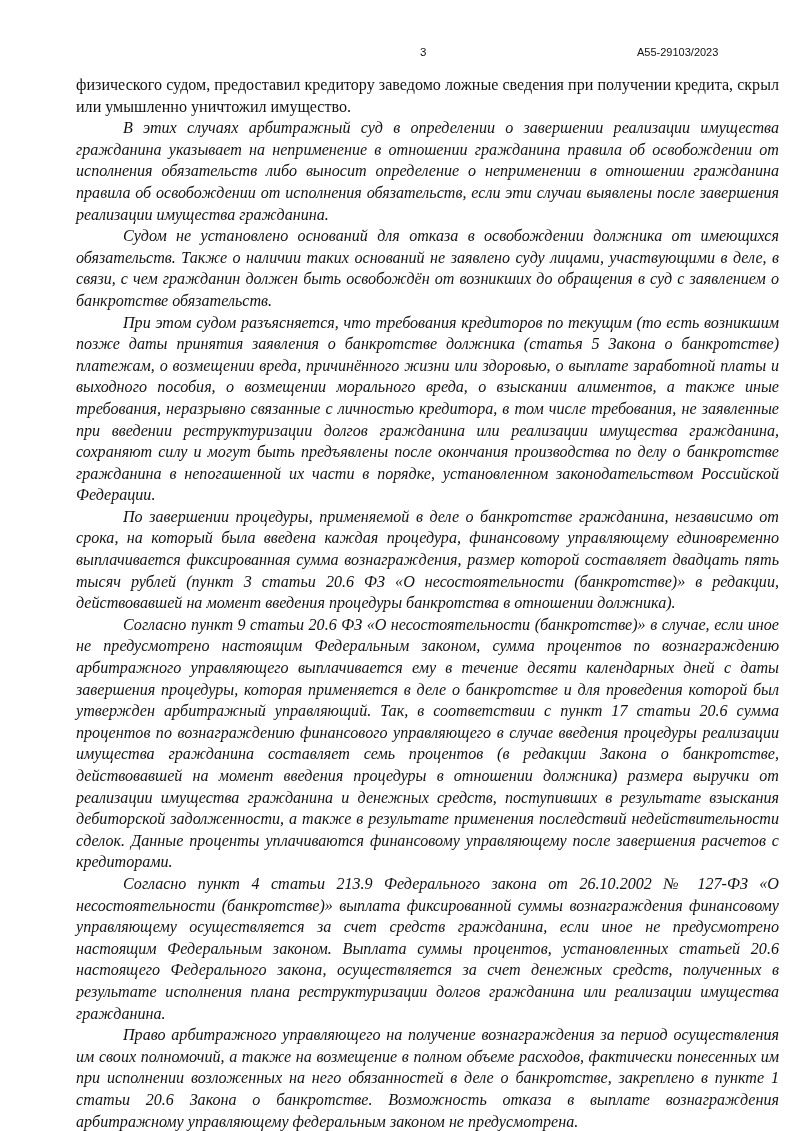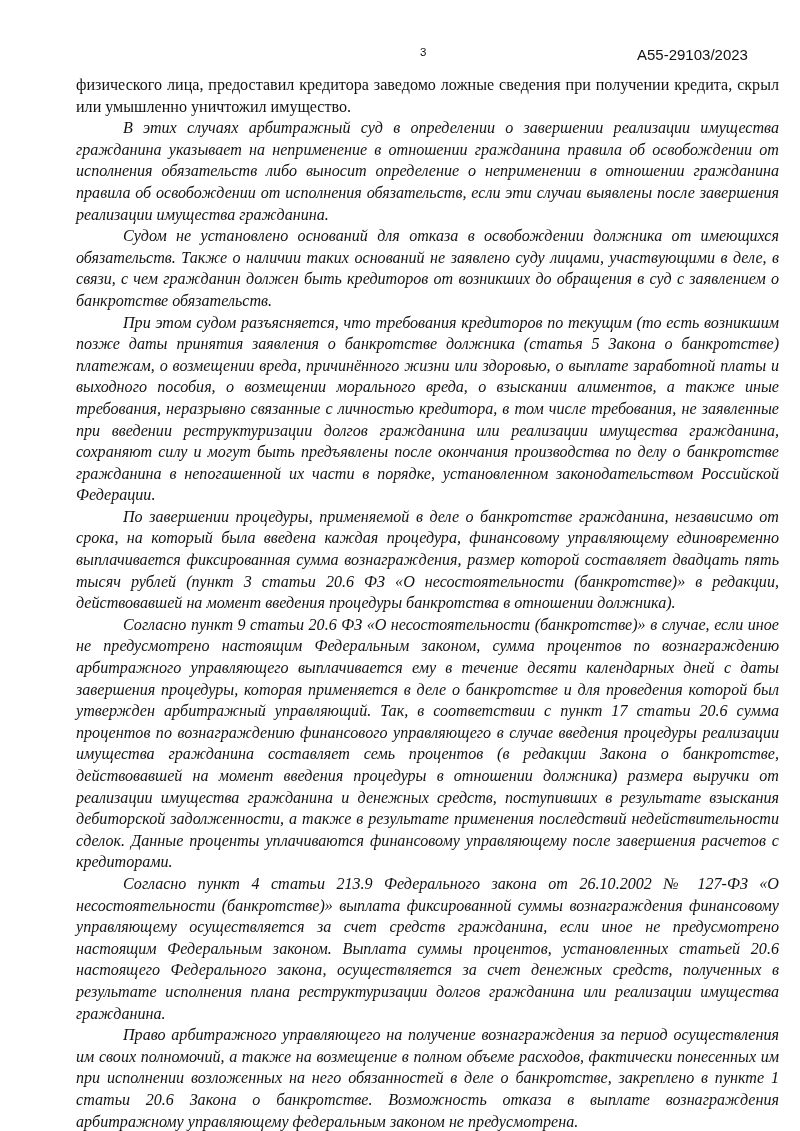--- a/index.html
+++ b/index.html
@@ -3,40 +3,40 @@
 <meta charset="utf-8">
 <style>
   html, body { margin: 0; padding: 0; background: #ffffff; }
   body { width: 800px; height: 1131px; position: relative; overflow: hidden; }
   .header-page-num {
     position: absolute; top: 46px; left: 420px;
     font-family: "Liberation Sans", sans-serif; font-size: 11.5px; color: #111;
   }
   .header-case {
     position: absolute; top: 46px; left: 637px;
-    font-family: "Liberation Sans", sans-serif; font-size: 15px; color: #111;
+    font-family: "Liberation Sans", sans-serif; font-size: 11px; color: #111;
   }
   .body-text {
     position: absolute; top: 74px; left: 76px; width: 703px;
     font-family: "Liberation Serif", serif; font-size: 16.1px; line-height: 21.6px;
     color: #111; text-align: justify;
   }
   .body-text p { margin: 0; text-indent: 0; }
   .body-text p.indent { text-indent: 47px; font-style: italic; }
 </style>
 </head>
 <body>
 
 <div>
   <span class="header-page-num">3</span>
   <span class="header-case">А55-29103/2023</span>
 </div>
 
 <div class="body-text">
-  <p>физического лица, предоставил кредитора заведомо ложные сведения при получении кредита, скрыл или умышленно уничтожил имущество.</p>
+  <p>физического судом, предоставил кредитору заведомо ложные сведения при получении кредита, скрыл или умышленно уничтожил имущество.</p>
   <p class="indent">В этих случаях арбитражный суд в определении о завершении реализации имущества гражданина указывает на неприменение в отношении гражданина правила об освобождении от исполнения обязательств либо выносит определение о неприменении в отношении гражданина правила об освобождении от исполнения обязательств, если эти случаи выявлены после завершения реализации имущества гражданина.</p>
-  <p class="indent">Судом не установлено оснований для отказа в освобождении должника от имеющихся обязательств. Также о наличии таких оснований не заявлено суду лицами, участвующими в деле, в связи, с чем гражданин должен быть кредиторов от возникших до обращения в суд с заявлением о банкротстве обязательств.</p>
+  <p class="indent">Судом не установлено оснований для отказа в освобождении должника от имеющихся обязательств. Также о наличии таких оснований не заявлено суду лицами, участвующими в деле, в связи, с чем гражданин должен быть освобождён от возникших до обращения в суд с заявлением о банкротстве обязательств.</p>
   <p class="indent">При этом судом разъясняется, что требования кредиторов по текущим (то есть возникшим позже даты принятия заявления о банкротстве должника (статья 5 Закона о банкротстве) платежам, о возмещении вреда, причинённого жизни или здоровью, о выплате заработной платы и выходного пособия, о возмещении морального вреда, о взыскании алиментов, а также иные требования, неразрывно связанные с личностью кредитора, в том числе требования, не заявленные при введении реструктуризации долгов гражданина или реализации имущества гражданина, сохраняют силу и могут быть предъявлены после окончания производства по делу о банкротстве гражданина в непогашенной их части в порядке, установленном законодательством Российской Федерации.</p>
   <p class="indent">По завершении процедуры, применяемой в деле о банкротстве гражданина, независимо от срока, на который была введена каждая процедура, финансовому управляющему единовременно выплачивается фиксированная сумма вознаграждения, размер которой составляет двадцать пять тысяч рублей (пункт 3 статьи 20.6 ФЗ «О несостоятельности (банкротстве)» в редакции, действовавшей на момент введения процедуры банкротства в отношении должника).</p>
   <p class="indent">Согласно пункт 9 статьи 20.6 ФЗ «О несостоятельности (банкротстве)» в случае, если иное не предусмотрено настоящим Федеральным законом, сумма процентов по вознаграждению арбитражного управляющего выплачивается ему в течение десяти календарных дней с даты завершения процедуры, которая применяется в деле о банкротстве и для проведения которой был утвержден арбитражный управляющий. Так, в соответствии с пункт 17 статьи 20.6 сумма процентов по вознаграждению финансового управляющего в случае введения процедуры реализации имущества гражданина составляет семь процентов (в редакции Закона о банкротстве, действовавшей на момент введения процедуры в отношении должника) размера выручки от реализации имущества гражданина и денежных средств, поступивших в результате взыскания дебиторской задолженности, а также в результате применения последствий недействительности сделок. Данные проценты уплачиваются финансовому управляющему после завершения расчетов с кредиторами.</p>
   <p class="indent">Согласно пункт 4 статьи 213.9 Федерального закона от 26.10.2002 № 127-ФЗ «О несостоятельности (банкротстве)» выплата фиксированной суммы вознаграждения финансовому управляющему осуществляется за счет средств гражданина, если иное не предусмотрено настоящим Федеральным законом. Выплата суммы процентов, установленных статьей 20.6 настоящего Федерального закона, осуществляется за счет денежных средств, полученных в результате исполнения плана реструктуризации долгов гражданина или реализации имущества гражданина.</p>
   <p class="indent">Право арбитражного управляющего на получение вознаграждения за период осуществления им своих полномочий, а также на возмещение в полном объеме расходов, фактически понесенных им при исполнении возложенных на него обязанностей в деле о банкротстве, закреплено в пункте 1 статьи 20.6 Закона о банкротстве. Возможность отказа в выплате вознаграждения арбитражному управляющему федеральным законом не предусмотрена.</p>
 </div>
 
 </body></html>

